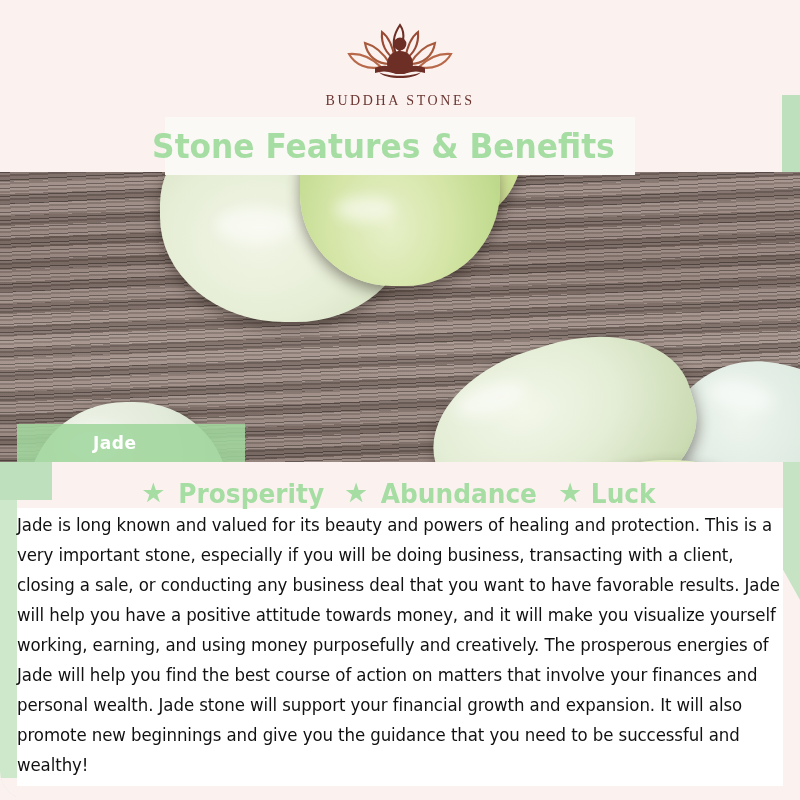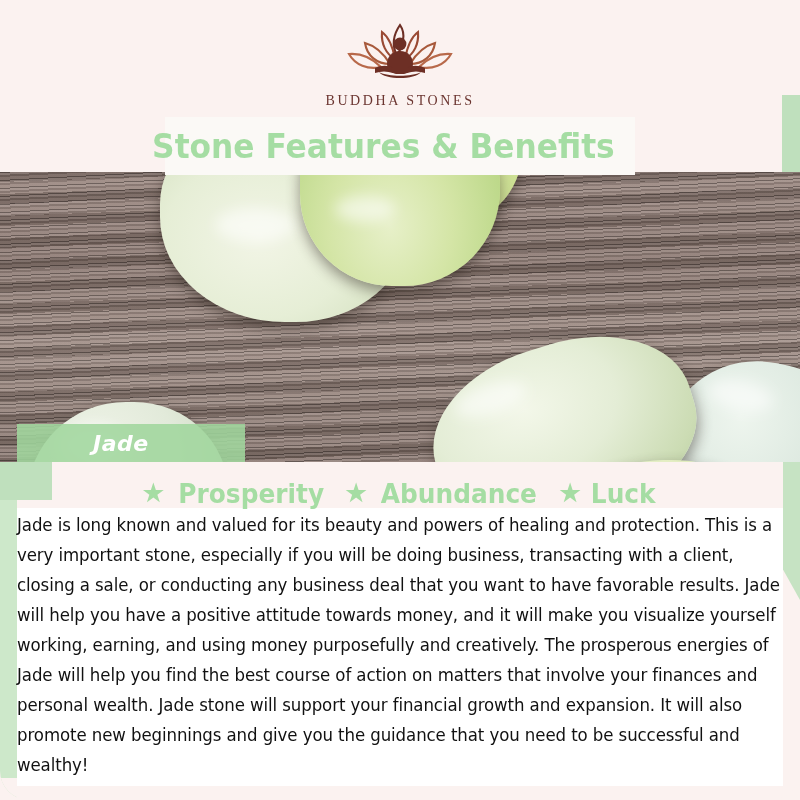--- a/index.html
+++ b/index.html
@@ -194,24 +194,23 @@
     width: 228px; height: 38px;
     background: rgba(160,214,157,0.88);
     display: flex;
     align-items: center;
     z-index: 5;
   }
   #jade-label {
     margin-left: 76px;
     font-family: "DejaVu Sans", sans-serif;
     font-weight: bold;
-    font-size: 22px;
+    font-size: 17px;
     color: #ffffff;
     letter-spacing: 0.5px;
-    font-style: italic;
   }
 
   
   #benefits {
     position: absolute;
     left: 0; top: 478px;
     width: 800px;
     display: flex;
     align-items: center;
     justify-content: center;

